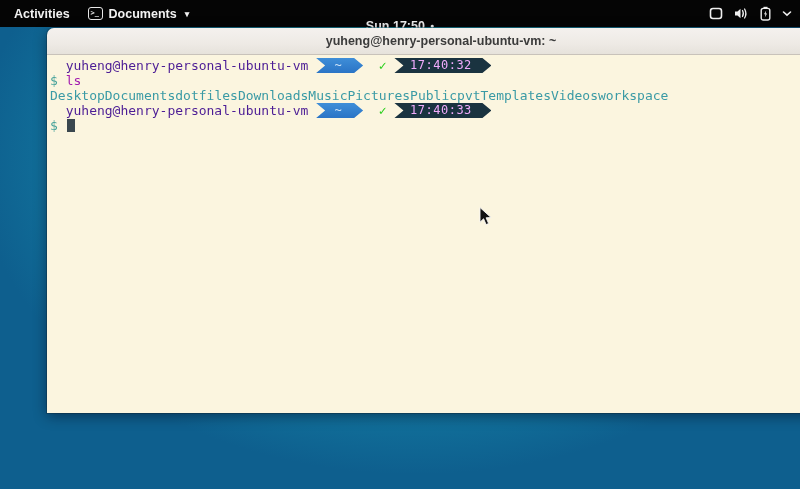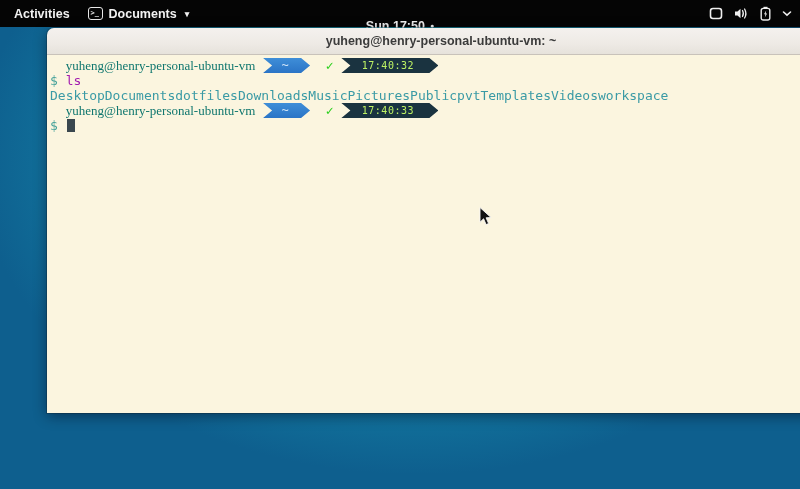--- a/index.html
+++ b/index.html
@@ -63,31 +63,31 @@
     font-family: "DejaVu Sans", sans-serif; cursor: default;
   }
   .screen {
     height: 358px; background: #fbf5df;
     font-family: "DejaVu Sans Mono", monospace;
     font-size: 13px; line-height: 15px; color: #3d3d38;
     padding: 3px 0 0 3px;
   }
   .tline { display: flex; align-items: center; height: 15px; white-space: pre; }
 
-  .userhost { color: #0f766e; font-family: Liberation Serif, serif; }
+  .userhost { color: #4c1d95; }
   .banner {
     height: 15px; display: inline-flex; align-items: center; justify-content: center;
     clip-path: polygon(0 0, calc(100% - 9px) 0, 100% 50%, calc(100% - 9px) 100%, 0 100%, 9px 50%);
   }
   .banner.cwd {
     width: 47px; background: linear-gradient(180deg, #3f8ed8 0%, #2a74c6 100%);
     color: #cfe4f8; font-size: 12px; padding-right: 3px;
   }
   .banner.time {
-    width: 97px; background: #1a3340; color: #bef264; font-size: 10px;
+    width: 97px; background: #1a3340; color: #f0abfc; font-size: 12px;
     letter-spacing: 0.5px; padding-right: 4px;
   }
   .check { color: #2bcf1d; font-weight: bold; }
   .dollar { color: #46a29a; }
   .cmd { color: #a21caf; }
   .dirs { color: #3a9aa5; white-space: pre; }
   .cursor-block {
     display: inline-block; width: 8px; height: 13px; background: #3a474e;
     margin-left: 1px; align-self: center;
   }

